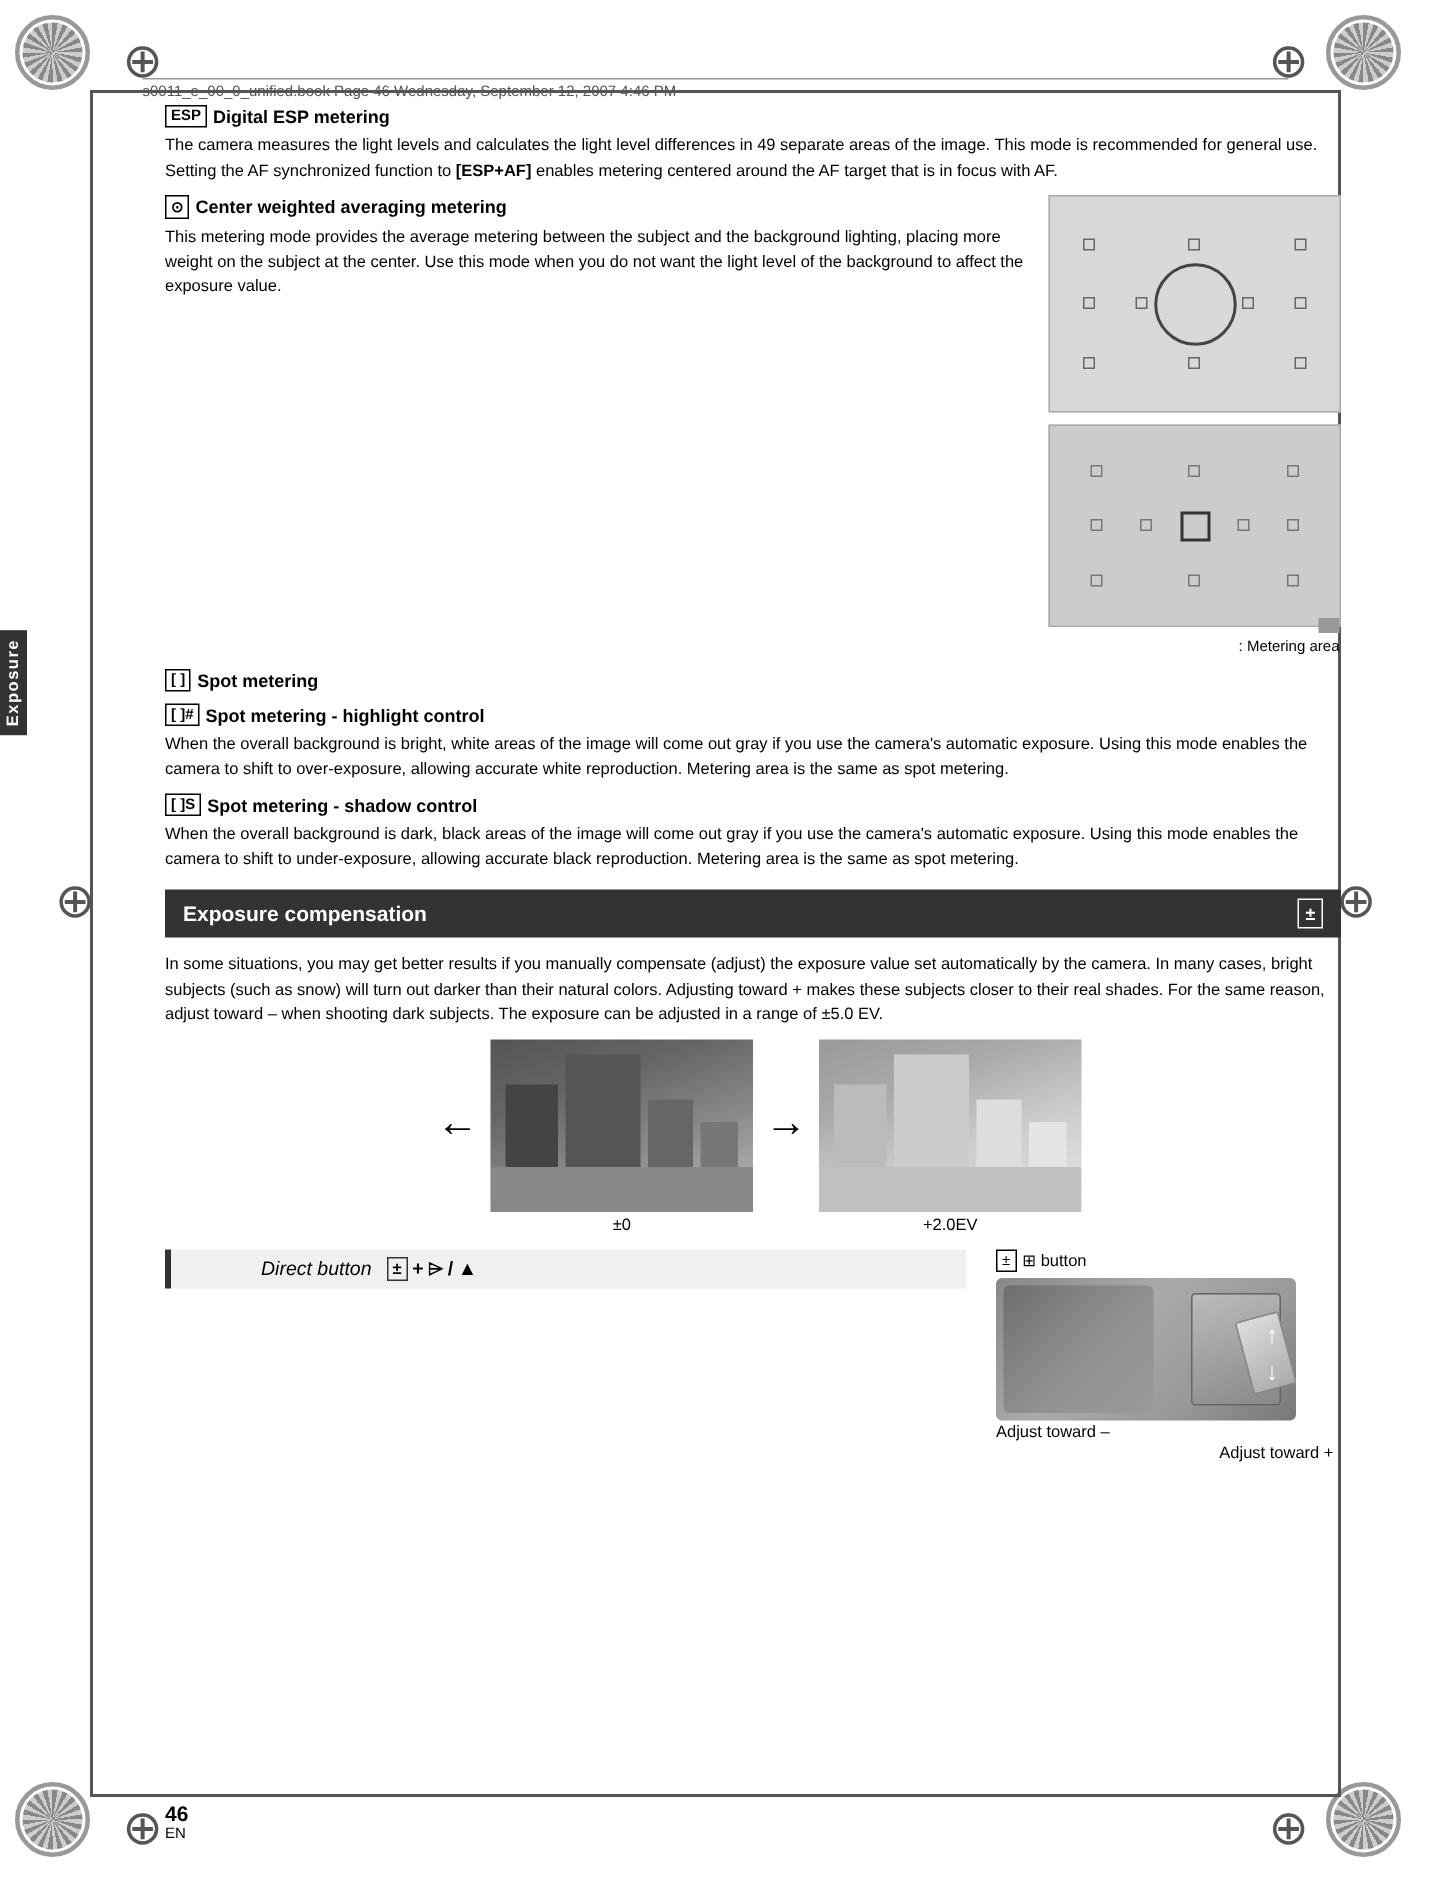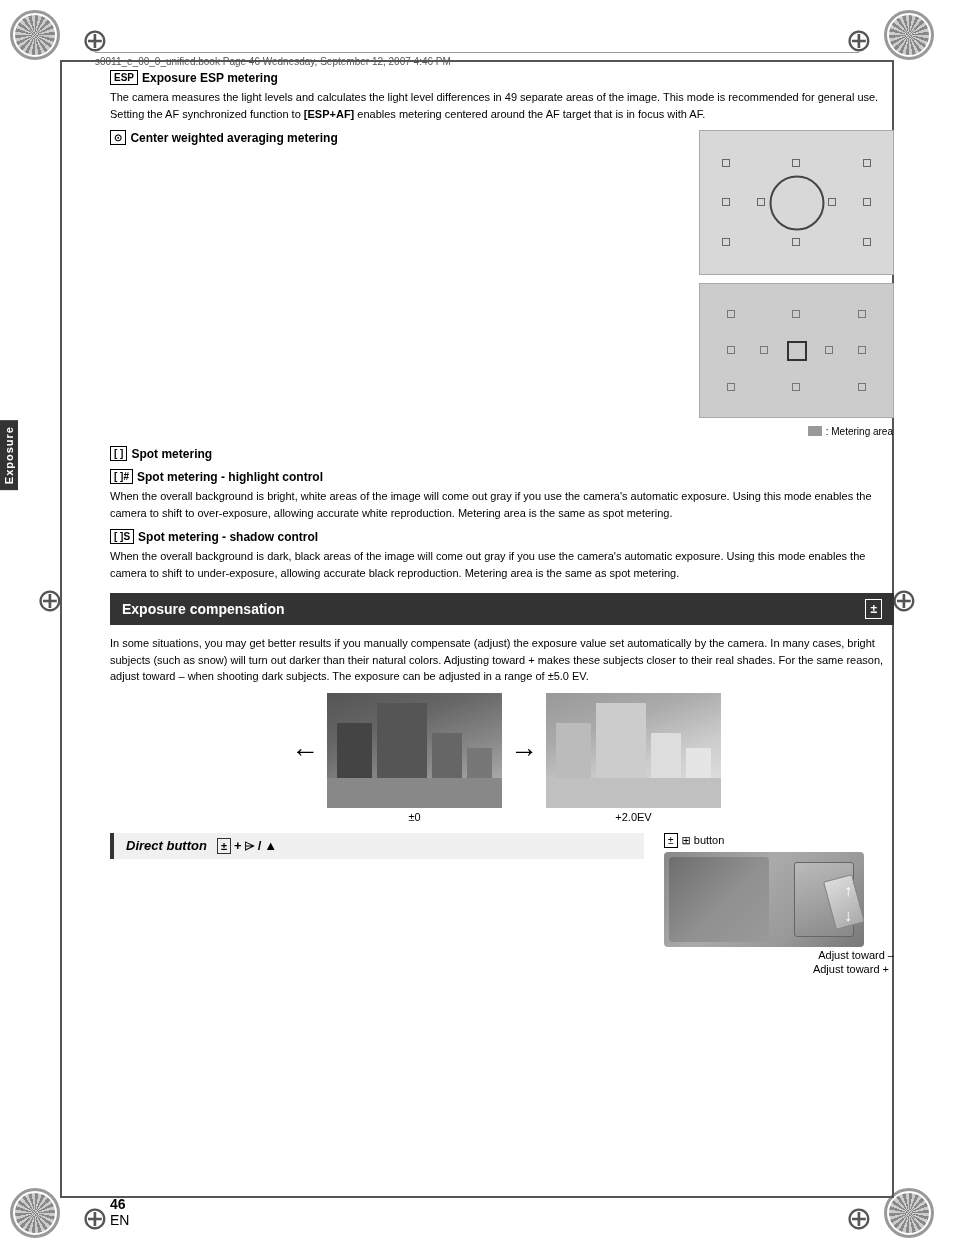--- a/index.html
+++ b/index.html
@@ -204,21 +204,21 @@
 
     
     .page-number {
       position: absolute;
       bottom: 30px;
       left: 110px;
       font-size: 14px;
       font-weight: bold;
     }
     .page-en {
-      font-size: 14px;
+      font-size: 10px;
       font-weight: normal;
     }
 
     
     .top-border, .bottom-border {
       position: absolute;
       left: 60px;
       right: 60px;
       height: 2px;
       background: #555;
@@ -300,33 +300,34 @@
 
 <div class="page-tab">
   <span>Exposure</span>
 </div>
 
 <div class="main-content">
 
   <div class="section-block">
     <div class="section-title">
       <span class="section-icon">ESP</span>
-      <strong>Exposure ESP metering</strong>
+      <strong>Digital ESP metering</strong>
     </div>
     <div class="body-text">
       The camera measures the light levels and calculates the light level differences in 49 separate areas of the image. This mode is recommended for general use. Setting the AF synchronized function to <strong>[ESP+AF]</strong> enables metering centered around the AF target that is in focus with AF.
     </div>
   </div>
 
   <div class="two-col">
     <div class="two-col-text">
       <div class="section-title">
         <span class="section-icon">⊙</span>
         <strong>Center weighted averaging metering</strong>
       </div>
+      <div class="body-text">This metering mode provides the average metering between the subject and the background lighting, placing more weight on the subject at the center. Use this mode when you do not want the light level of the background to affect the exposure value.</div>
     </div>
 
     <div class="two-diagrams">
 
       <div class="grid-container">
         <div style="display:grid; grid-template-columns: repeat(5,1fr); grid-template-rows: repeat(3,1fr); position:absolute; top:12px; left:8px; right:8px; bottom:12px;">
           <div style="display:flex;align-items:center;justify-content:center;">
               <span style="width:8px;height:8px;border:1px solid #666;display:inline-block;"></span>
             </div>
           <div style="display:flex;align-items:center;justify-content:center;"></div>
@@ -400,21 +401,21 @@
               <span style="width:8px;height:8px;border:1px solid #777;display:inline-block;background:transparent;"></span>
             </div>
           <div style="display:flex;align-items:center;justify-content:center;"></div>
           <div style="display:flex;align-items:center;justify-content:center;">
               <span style="width:8px;height:8px;border:1px solid #777;display:inline-block;background:transparent;"></span>
             </div>
         </div>
 
         <div style="width:20px;height:20px;border:2px solid #333;position:absolute;top:50%;left:50%;transform:translate(-50%,-50%);"></div>
 
-        <div style="position:absolute;bottom:-20px;right:0;font-size:10px;display:flex;align-items:flex-start;gap:4px;">
+        <div style="position:absolute;bottom:-20px;right:0;font-size:10px;display:flex;align-items:flex-end;gap:4px;flex-direction:column;">
           <span style="width:14px;height:10px;background:#999;display:inline-block;"></span>
           <span>: Metering area</span>
         </div>
       </div>
     </div>
   </div>
 
   <div style="margin-top: 28px;">
     <div class="section-block">
       <div class="section-title">
@@ -478,21 +479,21 @@
           <rect x="0" y="85" width="175" height="30" fill="#c0c0c0"></rect>
         </svg>
       </div>
       <div class="exposure-label">+2.0EV</div>
     </div>
   </div>
 
   <div class="direct-button-row">
     <div style="flex:1;">
       <div class="direct-button-box">
-        <span style="font-style:italic; font-weight:bold;">Direct button</span>
+        <span style="font-style:italic; font-weight:normal;margin-left:48px;">Direct button</span>
         <span class="button-icons">
           <span style="border:1px solid #333;padding:1px 3px;font-size:11px;">±</span>
           +
           <span style="font-size:13px;">⌲</span>/<span style="font-size:13px;">▲</span>
         </span>
       </div>
     </div>
 
     <div style="width:230px; position:relative;">
       <div style="font-size:11px; margin-bottom:4px; display:flex; align-items:center; gap:4px;">
@@ -502,21 +503,21 @@
 
       <div style="width:200px; height:95px; background: linear-gradient(135deg, #888 0%, #aaa 40%, #999 70%, #777 100%); border-radius:4px; position:relative; overflow:hidden;">
 
         <div style="position:absolute; right:10px; top:10px; width:60px; height:75px; background:linear-gradient(160deg,#bbb,#888); border-radius:3px; border:1px solid #666;"></div>
         <div style="position:absolute; right:5px; top:25px; width:30px; height:50px; background:linear-gradient(160deg,#ddd,#aaa); border-radius:2px; border:1px solid #888; transform:rotate(-15deg);"></div>
         <div style="position:absolute; left:5px; top:5px; width:100px; height:85px; background:linear-gradient(135deg,#666,#888,#999); border-radius:4px; opacity:0.8;"></div>
 
         <div style="position:absolute; right:12px; top:30px; color:#fff; font-size:16px; font-weight:bold;">↑</div>
         <div style="position:absolute; right:12px; top:55px; color:#fff; font-size:16px; font-weight:bold;">↓</div>
       </div>
-      <div style="font-size:11px; margin-top:2px; text-align:right; padding-right:0;">Adjust toward –</div>
+      <div style="font-size:11px; margin-top:2px; text-align:left; padding-right:11px;">Adjust toward –</div>
       <div style="font-size:11px; margin-top:2px; text-align:right; padding-right:5px;">Adjust toward +</div>
     </div>
   </div>
 
 </div>
 
 <div class="page-number">
   <div>46</div>
   <div class="page-en">EN</div>
 </div>

